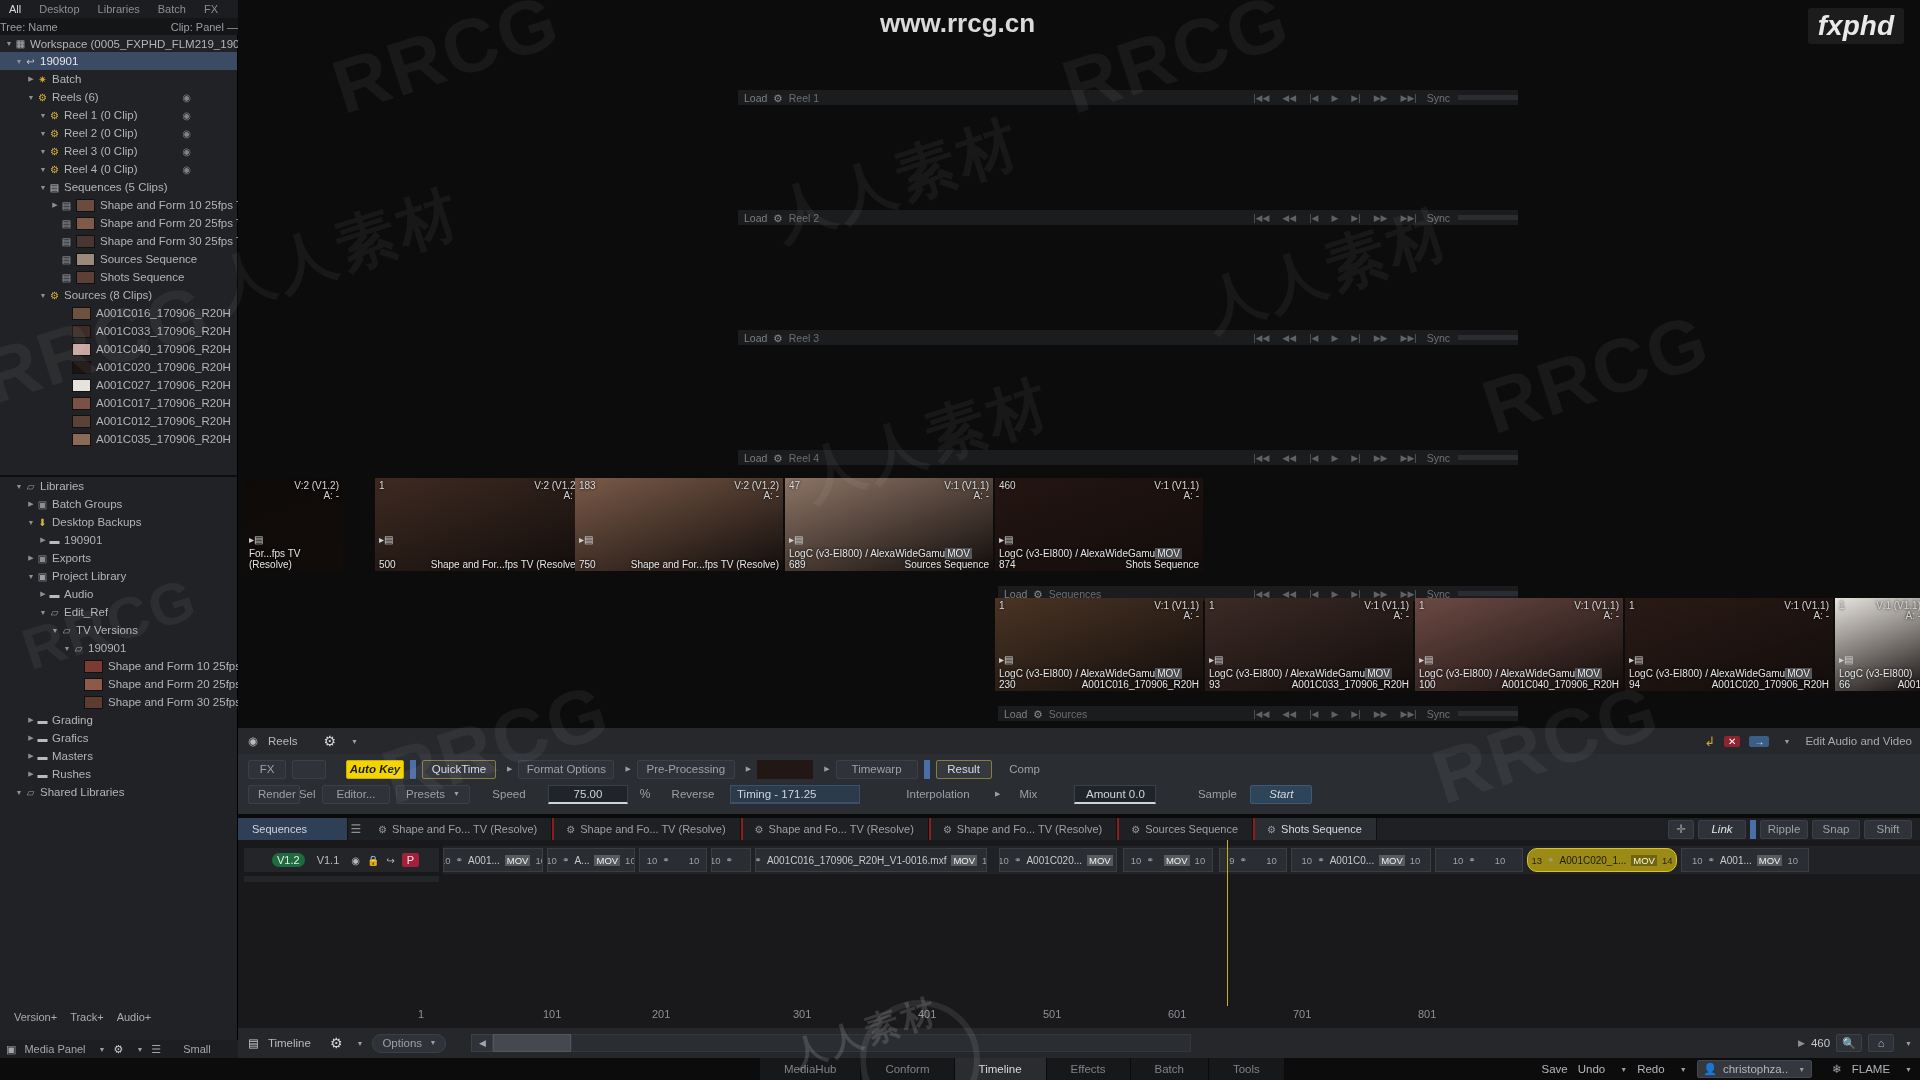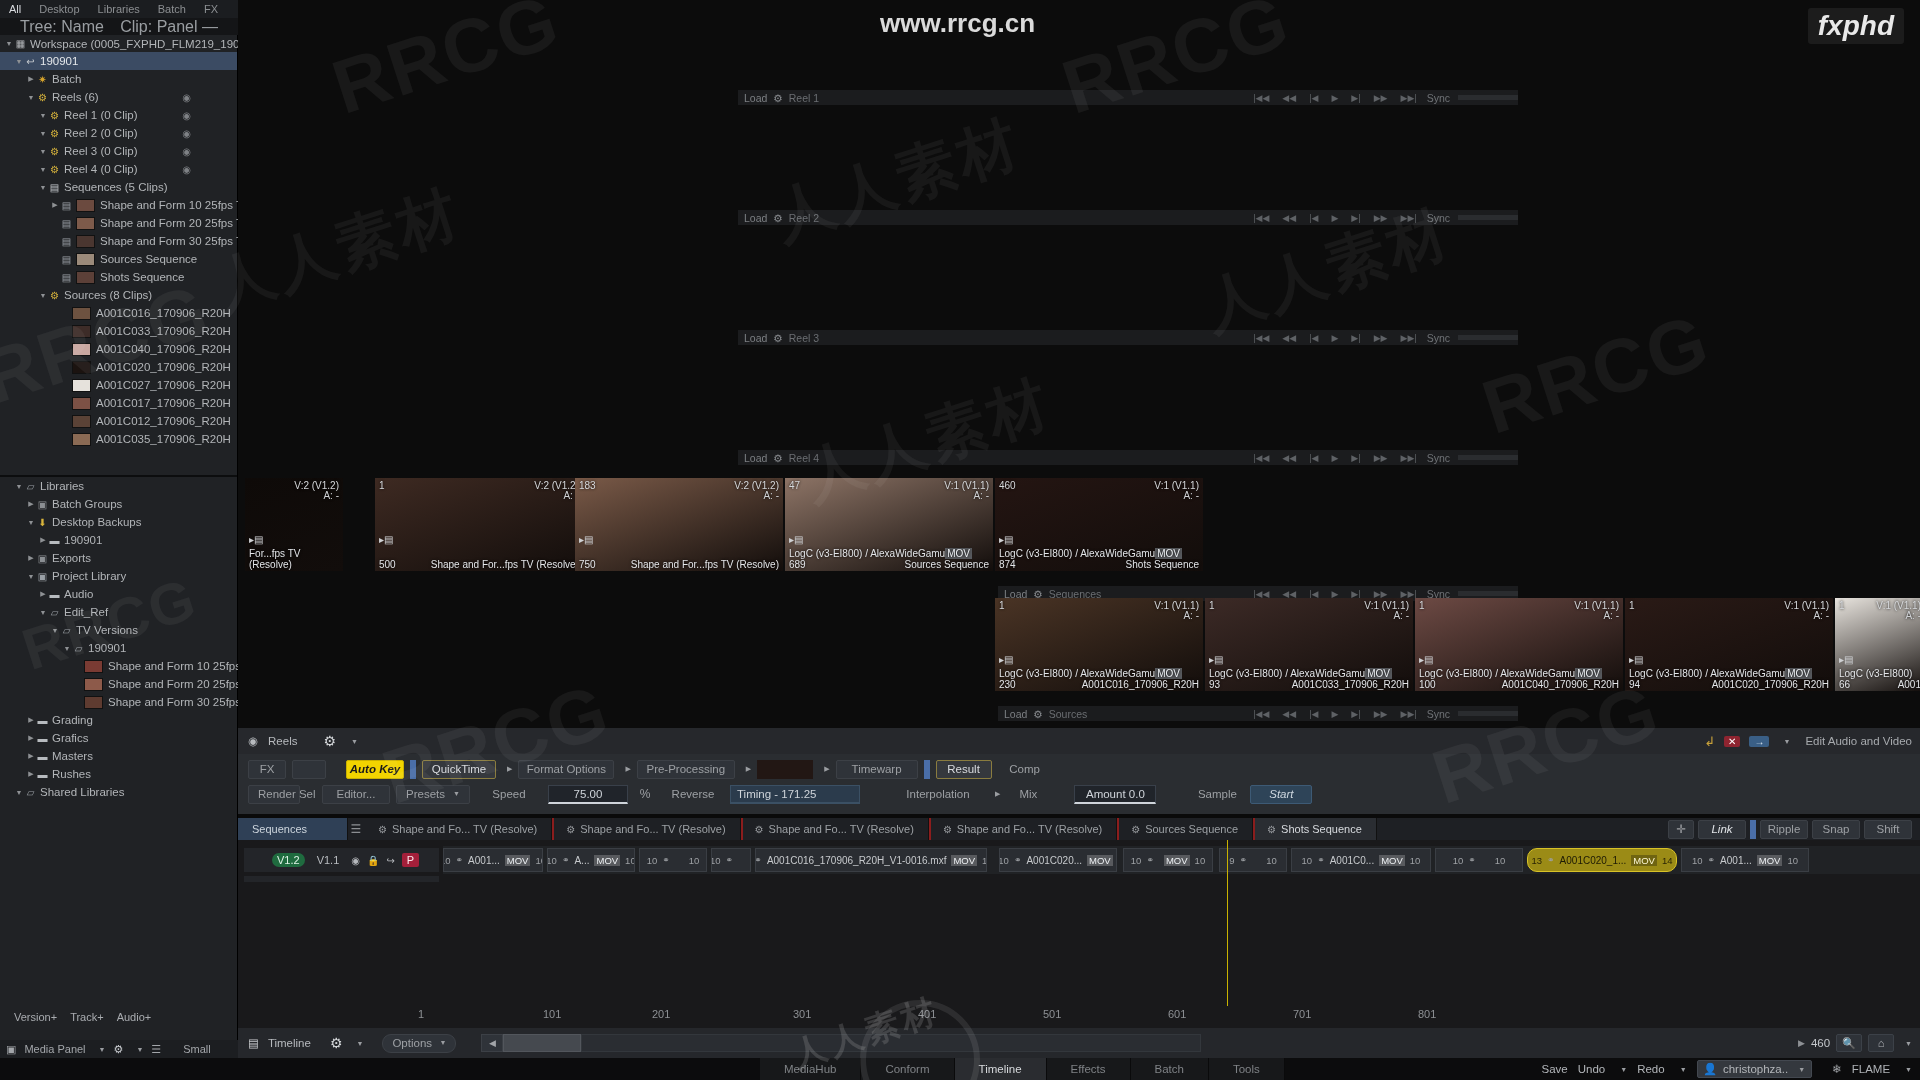--- a/index.html
+++ b/index.html
@@ -13,21 +13,21 @@
   .wm { position:absolute; pointer-events:none; user-select:none; font-weight:bold; color:#ffffff; }
   .wm-rrcg { font-size:76px; color:rgba(255,255,255,0.055); transform:rotate(-18deg); letter-spacing:2px; }
   .wm-cn   { font-size:60px; color:rgba(255,255,255,0.05); transform:rotate(-18deg); letter-spacing:4px; }
   .wm-top  { font-size:26px; color:rgba(255,255,255,0.85); }
   .wm-circ { width:120px;height:120px;border-radius:50%;border:6px solid rgba(255,255,255,.09); }
 
   
   #topbar{ position:absolute; left:0; top:0; width:238px; height:18px; background:#1b1d20; display:flex; align-items:center;}
   #topbar .tab{ padding:0 9px; height:18px; line-height:18px; font-size:11px; color:#8c8f92; cursor:default;}
   #topbar .tab.active{ color:#d8dade; }
-  #treehdr{ position:absolute; left:0; top:18px; width:238px; height:17px; background:#141517; display:flex; align-items:center; justify-content:space-between; padding:0 20px; font-size:16px; color:#9a9ea2;text-align:right;}
+  #treehdr{ position:absolute; left:0; top:18px; width:238px; height:17px; background:#141517; display:flex; align-items:center; justify-content:space-between; padding:0 0; font-size:11px; color:#9a9ea2;text-align:right;}
 
   
   #media{ position:absolute; left:0; top:35px; width:238px; bottom:40px; background:#202225; border-right:1px solid #000; }
   .row{ display:flex; align-items:center; height:18px; padding-left:4px; font-size:11.5px; color:#b2b5b8; white-space:nowrap; position:relative;}
   .row.sel{ background:#3b4b63; color:#e4e7ea;}
   .arrow{ width:10px; flex:0 0 10px; text-align:center; font-size:7px; color:#8e9194; }
   .arrow.down:after{content:"\25BC";}
   .arrow.right:after{content:"\25B6";}
   .arrow.none:after{content:"";}
   .tico{ width:13px;flex:0 0 13px; text-align:center; margin-right:3px; font-size:10px;}
@@ -806,21 +806,21 @@
     <span class="tick" style="left: 930px;">601</span>
     <span class="tick" style="left: 1055px;">701</span>
     <span class="tick" style="left: 1180px;">801</span>
   </div>
 
 <div id="tlfoot">
   <span style="color:#c7cacd;">▤</span>
   <span>Timeline</span>
   <span class="gear" style="font-size:14px;color:#d4d7da;margin-left:10px;">⚙</span>
   <span class="chev">▼</span>
-  <div class="btn dark" style="width:74px;justify-content:space-between;margin-left:10px;border-radius:9px;">
+  <div class="btn dark" style="width:74px;justify-content:space-between;margin-left:0;border-radius:9px;">
     <span>Options</span>
     <span class="chev">▼</span>
   </div>
   <div style="margin-left:16px;display:flex;align-items:center;">
     <div style="width:22px;height:18px;background:#2f3339;border:1px solid #3c4046;display:flex;align-items:center;justify-content:center;color:#a2a5a9;font-size:9px;">◀</div>
     <div style="width:78px;height:18px;background:#45494f;border:1px solid #52565c;"></div>
     <div style="width:620px;height:18px;background:#2a2d32;border:1px solid #33373c;"></div>
   </div>
   <div class="scrollzone" style="bottom:auto;top:6px;">
     <span style="color:#8d9094;font-size:9px;">▶</span>

